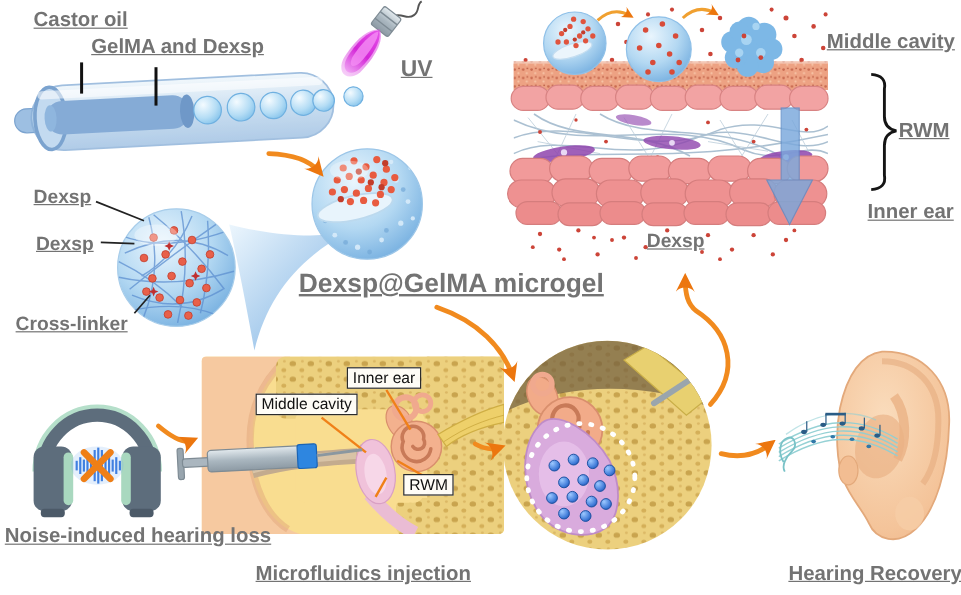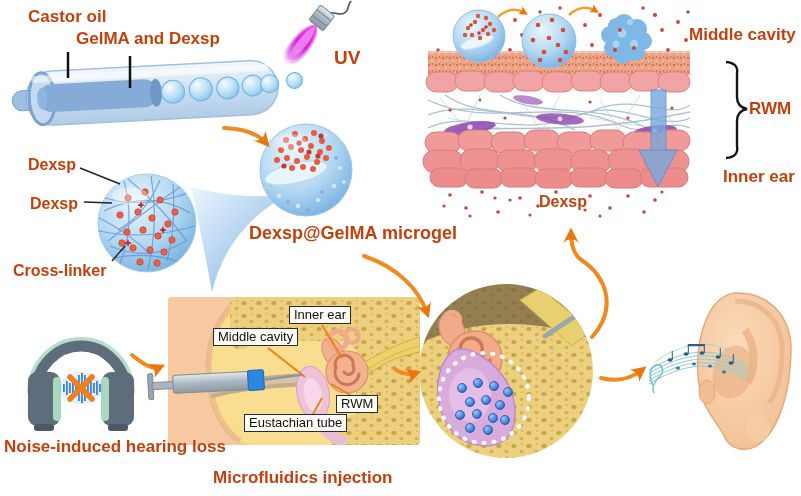--- a/index.html
+++ b/index.html
@@ -1,20 +1,20 @@
 <!DOCTYPE html>
 <html><head>
 <meta charset="utf-8">
 <style>
   html,body{margin:0;padding:0;background:#ffffff;}
   .stage{position:relative;width:801px;height:496px;background:#ffffff;overflow:hidden;
          font-family:"Liberation Sans",sans-serif;}
   .stage svg{position:absolute;left:0;top:0;}
-  .lbl{position:absolute;font-weight:bold;color:#c2410c;white-space:nowrap;line-height:1.05;}
-  .f17{font-size:17px;} .f19{font-size:19px;text-align:center;} .f16{font-size:16px;text-align:center;} .f18{font-size:18px;}
+  .lbl{position:absolute;font-weight:bold;color:#737373;white-space:nowrap;line-height:1.05;text-decoration:underline;}
+  .f17{font-size:17px;} .f19{font-size:19px;text-align:center;} .f16{font-size:16px;text-align:center;} .f18{font-size:22px;}
   .box{position:absolute;font-size:13px;font-weight:400;color:#111;
        background:rgba(255,255,255,.93);border:1.5px solid #2b2b2b;
        padding:0 4px;line-height:16px;white-space:nowrap;}
 </style>
 </head>
 <body>
 
 <div class="stage">
 
 <svg width="801" height="496" viewBox="0 0 801 496">
@@ -590,19 +590,19 @@
 <div class="lbl f16" style="left:13px;top:263px">Cross-linker</div>
 <div class="lbl f18" style="left:249px;top:224px">Dexsp@GelMA microgel</div>
 
 <div class="lbl f17" style="left:689px;top:26px">Middle cavity</div>
 <div class="lbl f17" style="left:749px;top:100px">RWM</div>
 <div class="lbl f17" style="left:723px;top:168px">Inner ear</div>
 <div class="lbl f16" style="left:539px;top:194px">Dexsp</div>
 
 <div class="lbl f17" style="left:4px;top:438px">Noise-induced hearing loss</div>
 <div class="lbl f17" style="left:213px;top:469px">Microfluidics injection</div>
+<div class="lbl f17" style="left:657px;top:469px">Hearing Recovery</div>
 
 <div class="box" style="left:289px;top:306px">Inner ear</div>
 <div class="box" style="left:213px;top:328px">Middle cavity</div>
 <div class="box" style="left:336px;top:395px">RWM</div>
-<div class="box" style="left:244px;top:414px">Eustachian tube</div>
 
 </div>
 
 </body></html>

